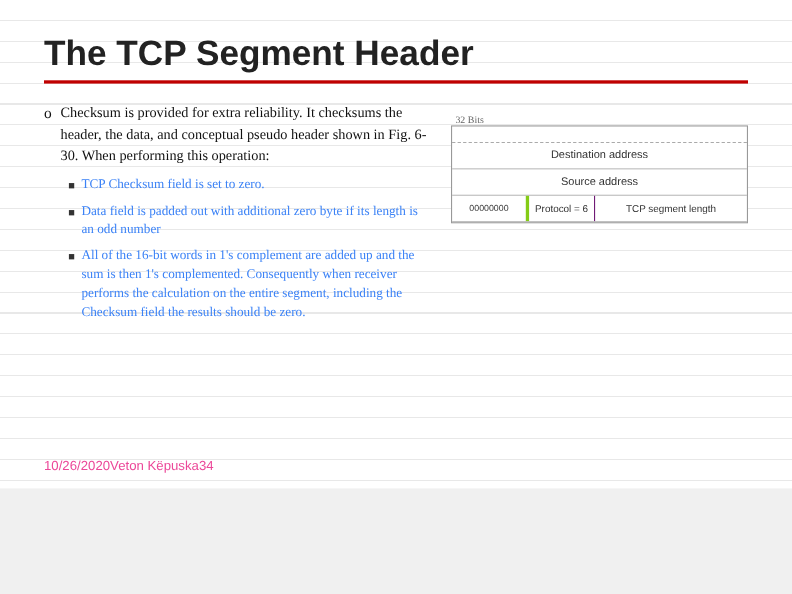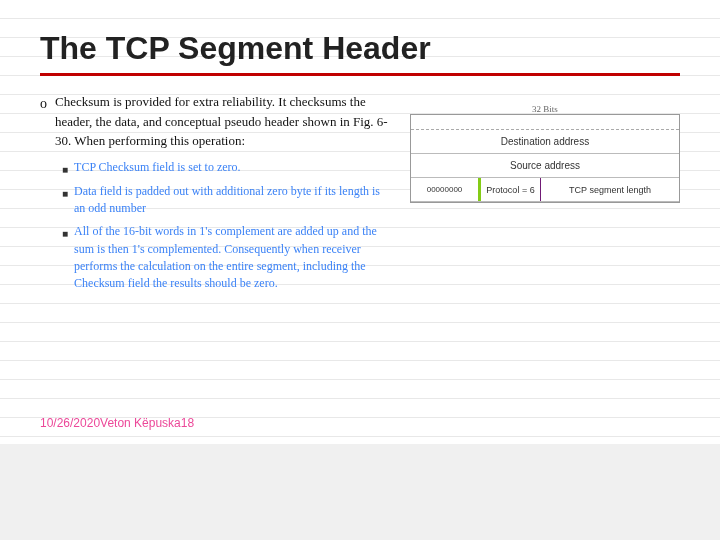--- a/index.html
+++ b/index.html
@@ -173,21 +173,21 @@
       width: 60px;
       border-right: 1px solid #701a75;
       flex-shrink: 0;
     }
 
     .tcp-row-split .cell-length {
       flex: 1;
     }
 
     .diagram-bits-label {
-      text-align: center;
+      text-align: left;
       font-size: 9px;
       color: #666;
       padding: 2px 4px 0 4px;
     }
 
     .footer {
       position: absolute;
       bottom: 14px;
       left: 40px;
       right: 40px;
@@ -248,15 +248,15 @@
             <div class="cell cell-length">TCP segment length</div>
           </div>
         </div>
       </div>
     </div>
   </div>
 
   <div class="footer">
     <span class="footer-left">10/26/2020</span>
     <span class="footer-center">Veton Këpuska</span>
-    <span class="footer-right">18</span>
+    <span class="footer-right">34</span>
   </div>
 </div>
 
 </body></html>

